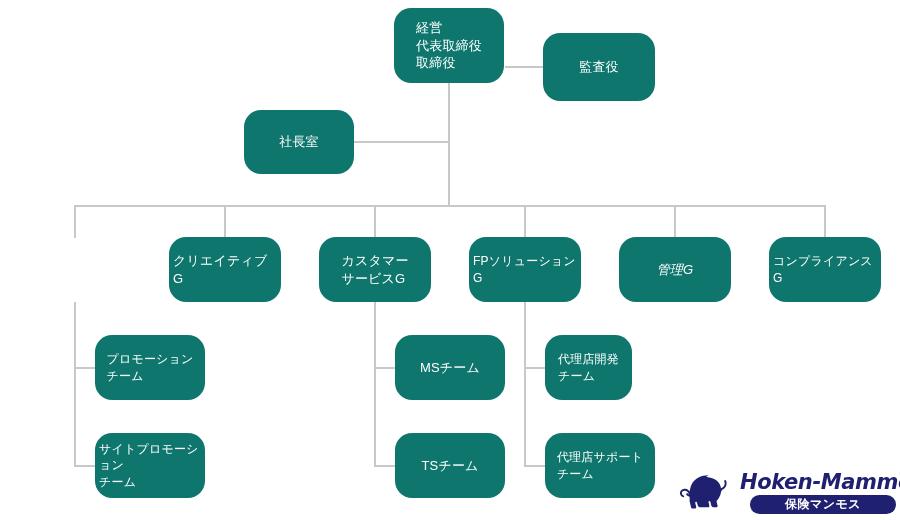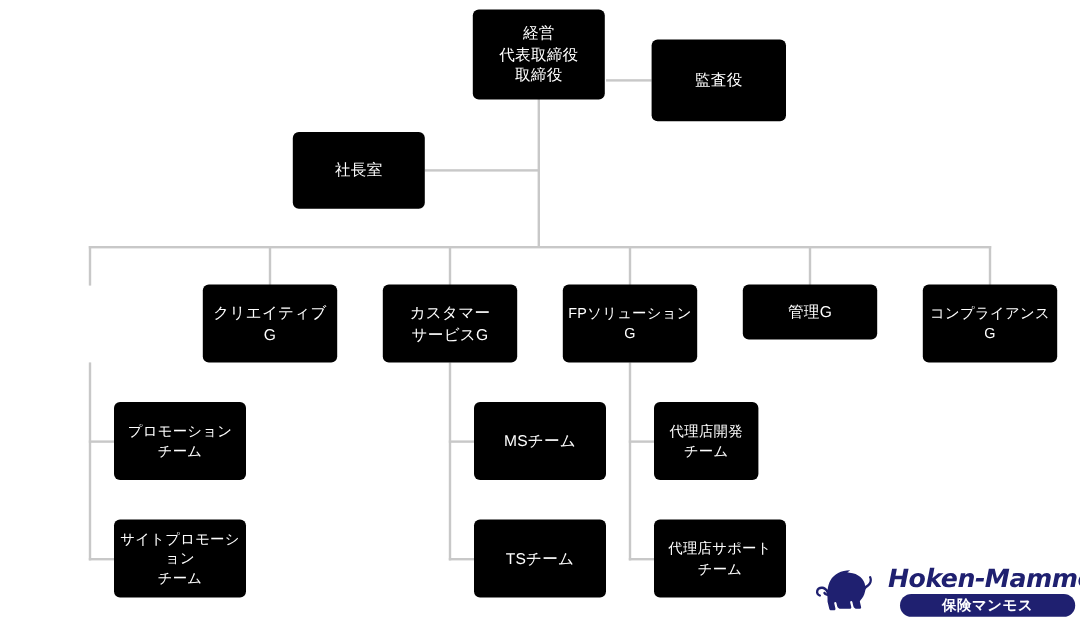--- a/index.html
+++ b/index.html
@@ -12,27 +12,27 @@
   }
   #org-chart {
     position: relative;
     width: 900px;
     height: 520px;
     background: #ffffff;
     overflow: hidden;
   }
   .node {
     position: absolute;
-    background: #000000;
-    border-radius: 5px;
+    background: #0f766e;
+    border-radius: 17px;
     color: #ffffff;
     display: flex;
     align-items: center;
     justify-content: center;
-    text-align: center;
+    text-align: left;
     line-height: 1.35;
     font-size: 13px;
     font-weight: 400;
     box-sizing: border-box;
     padding: 2px 4px;
     z-index: 2;
     letter-spacing: 0.2px;
   }
   .node .label {
     white-space: pre-line;
@@ -152,21 +152,21 @@
 
   <div class="node" style="left:319px; top:237px; width:112px; height:65px;">
     <span class="label">カスタマー
 サービスG</span>
   </div>
 
   <div class="node small-text" style="left:469px; top:237px; width:112px; height:65px;">
     <span class="label">FPソリューションG</span>
   </div>
 
-  <div class="node" style="left:619px; top:237px; width:112px; height:46px;">
+  <div class="node" style="left:619px; top:237px; width:112px; height:65px;font-style:italic;">
     <span class="label">管理G</span>
   </div>
 
   <div class="node small-text" style="left:769px; top:237px; width:112px; height:65px;">
     <span class="label">コンプライアンスG</span>
   </div>
 
   <div class="node small-text" style="left:95px; top:335px; width:110px; height:65px;">
     <span class="label">プロモーション
 チーム</span>

